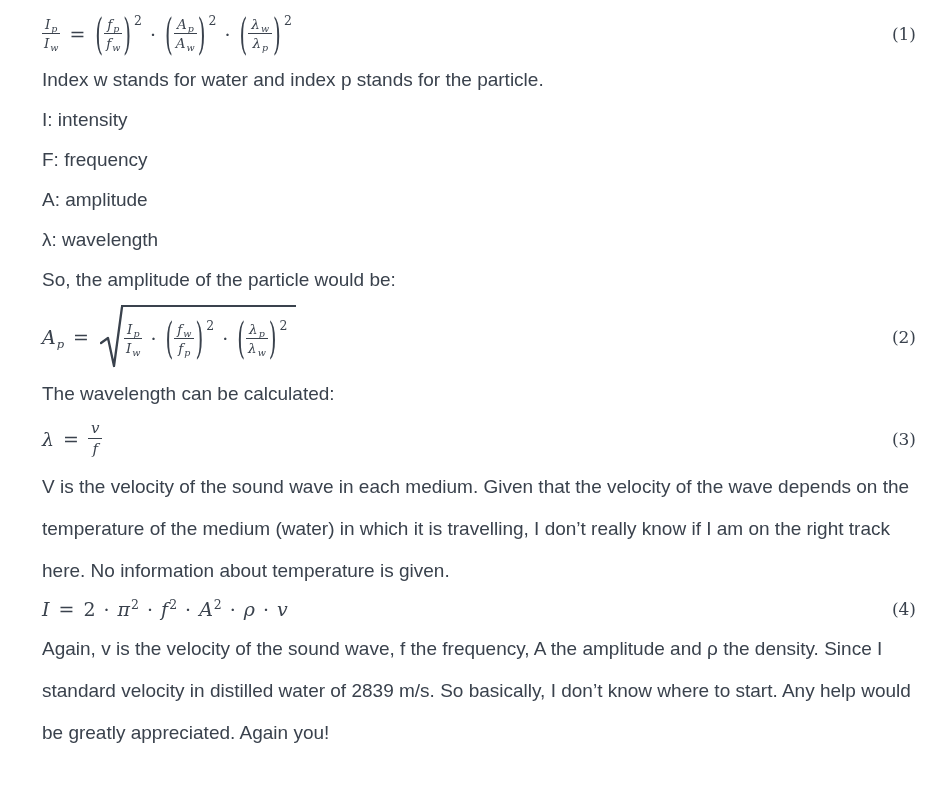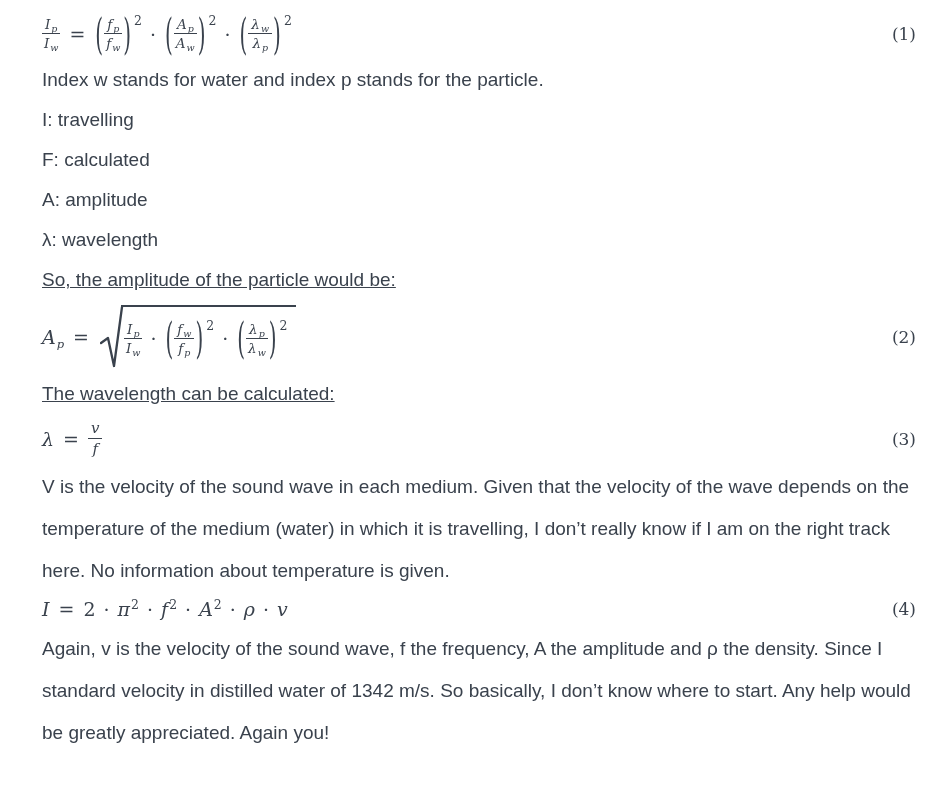--- a/index.html
+++ b/index.html
@@ -7,21 +7,21 @@
     width: 947px; height: 800px;
     background: #ffffff;
     color: #3a424d;
     font-family: "Liberation Sans", sans-serif;
     font-size: 19px;
     overflow: hidden;
   }
   .doc { padding: 10px 31px 0 42px; box-sizing: border-box; }
 
   .para { margin: 0 0 14px; line-height: 26px; }
-  .para.tight { margin-bottom: 12px; text-decoration: underline; }
+  .para.tight { margin-bottom: 12px; }
   .para-lines { margin: 0 0 14px; }
   .para-lines .pl { line-height: 26px; margin-top: 16px; }
 
   
   .eq-row { display: flex; align-items: center; }
   .eq-row.e1 { margin: 6px 0 16px; }
   .eq-row.e2 { margin: 4px 0 12px; }
   .eq-row.e3 { margin: 2px 0 12px; }
   .eq-row.e4 { margin: 2px 0 14px; }
   .eq-num {
@@ -121,22 +121,22 @@
         </span>
         <span class="bparen">)</span>
         <span class="pexp">2</span>
       </span>
     </span>
     <span class="eq-num">(1)</span>
   </div>
 
   <p class="para">Index w stands for water and index p stands for the particle.</p>
 
-  <p class="para">I: travelling</p>
-  <p class="para">F: calculated</p>
+  <p class="para">I: intensity</p>
+  <p class="para">F: frequency</p>
   <p class="para">A: amplitude</p>
   <p class="para">λ: wavelength</p>
 
   <p class="para tight">So, the amplitude of the particle would be:</p>
 
   <div class="eq-row e2">
     <span class="math">
       <span><span class="var">A</span><span class="msub">p</span></span>
       <span class="mop">=</span>
       <span class="sqrt">
@@ -231,17 +231,17 @@
       <span class="mdot">·</span>
       <span class="var">ρ</span>
       <span class="mdot">·</span>
       <span class="var">v</span>
     </span>
     <span class="eq-num">(4)</span>
   </div>
 
   <div class="para-lines">
     <div class="pl">Again, v is the velocity of the sound wave, f the frequency, A the amplitude and ρ the density. Since I</div>
-    <div class="pl">standard velocity in distilled water of 1342 m/s. So basically, I don’t know where to start. Any help would</div>
+    <div class="pl">standard velocity in distilled water of 2839 m/s. So basically, I don’t know where to start. Any help would</div>
     <div class="pl">be greatly appreciated. Again you!</div>
   </div>
 
 </div>
 
 </body></html>

